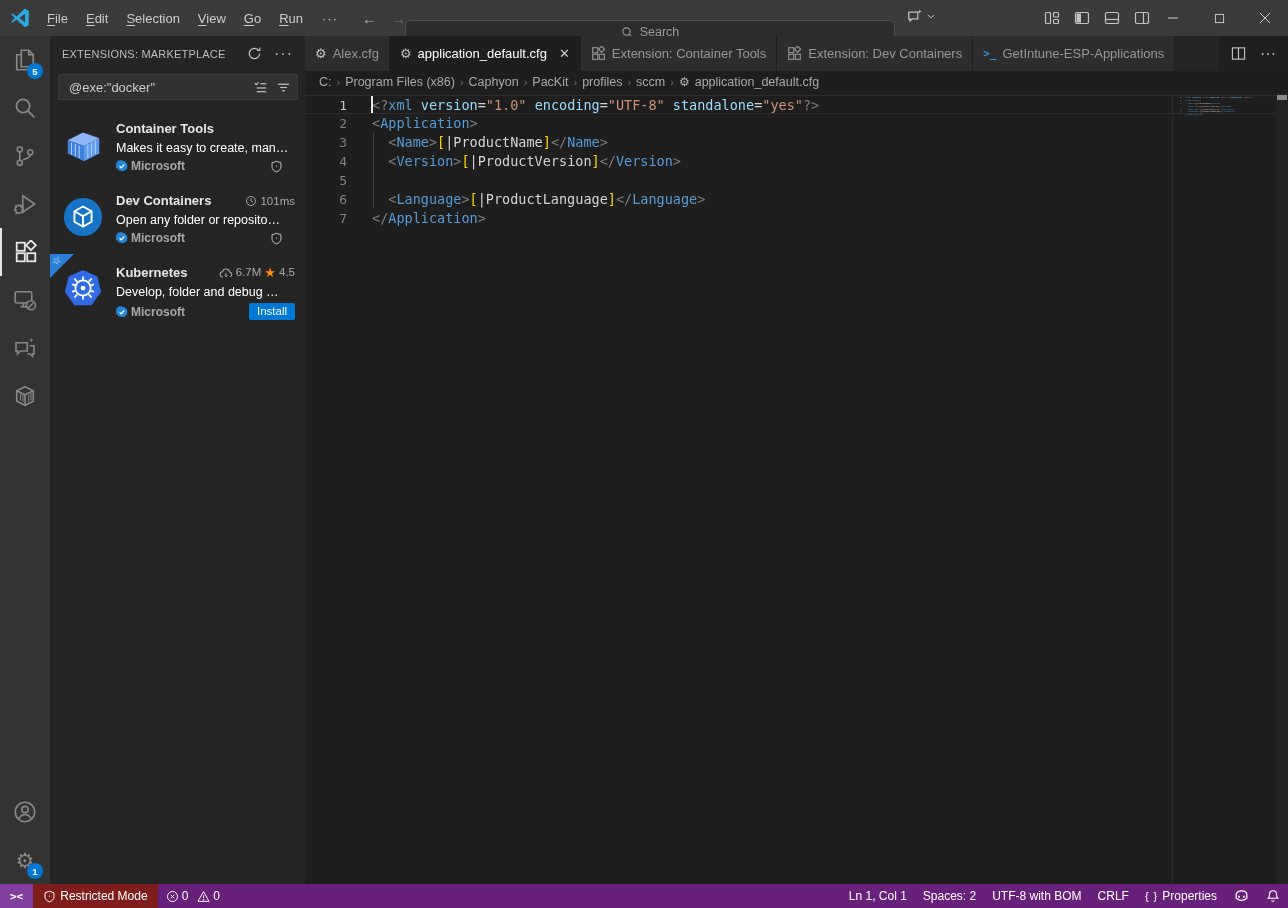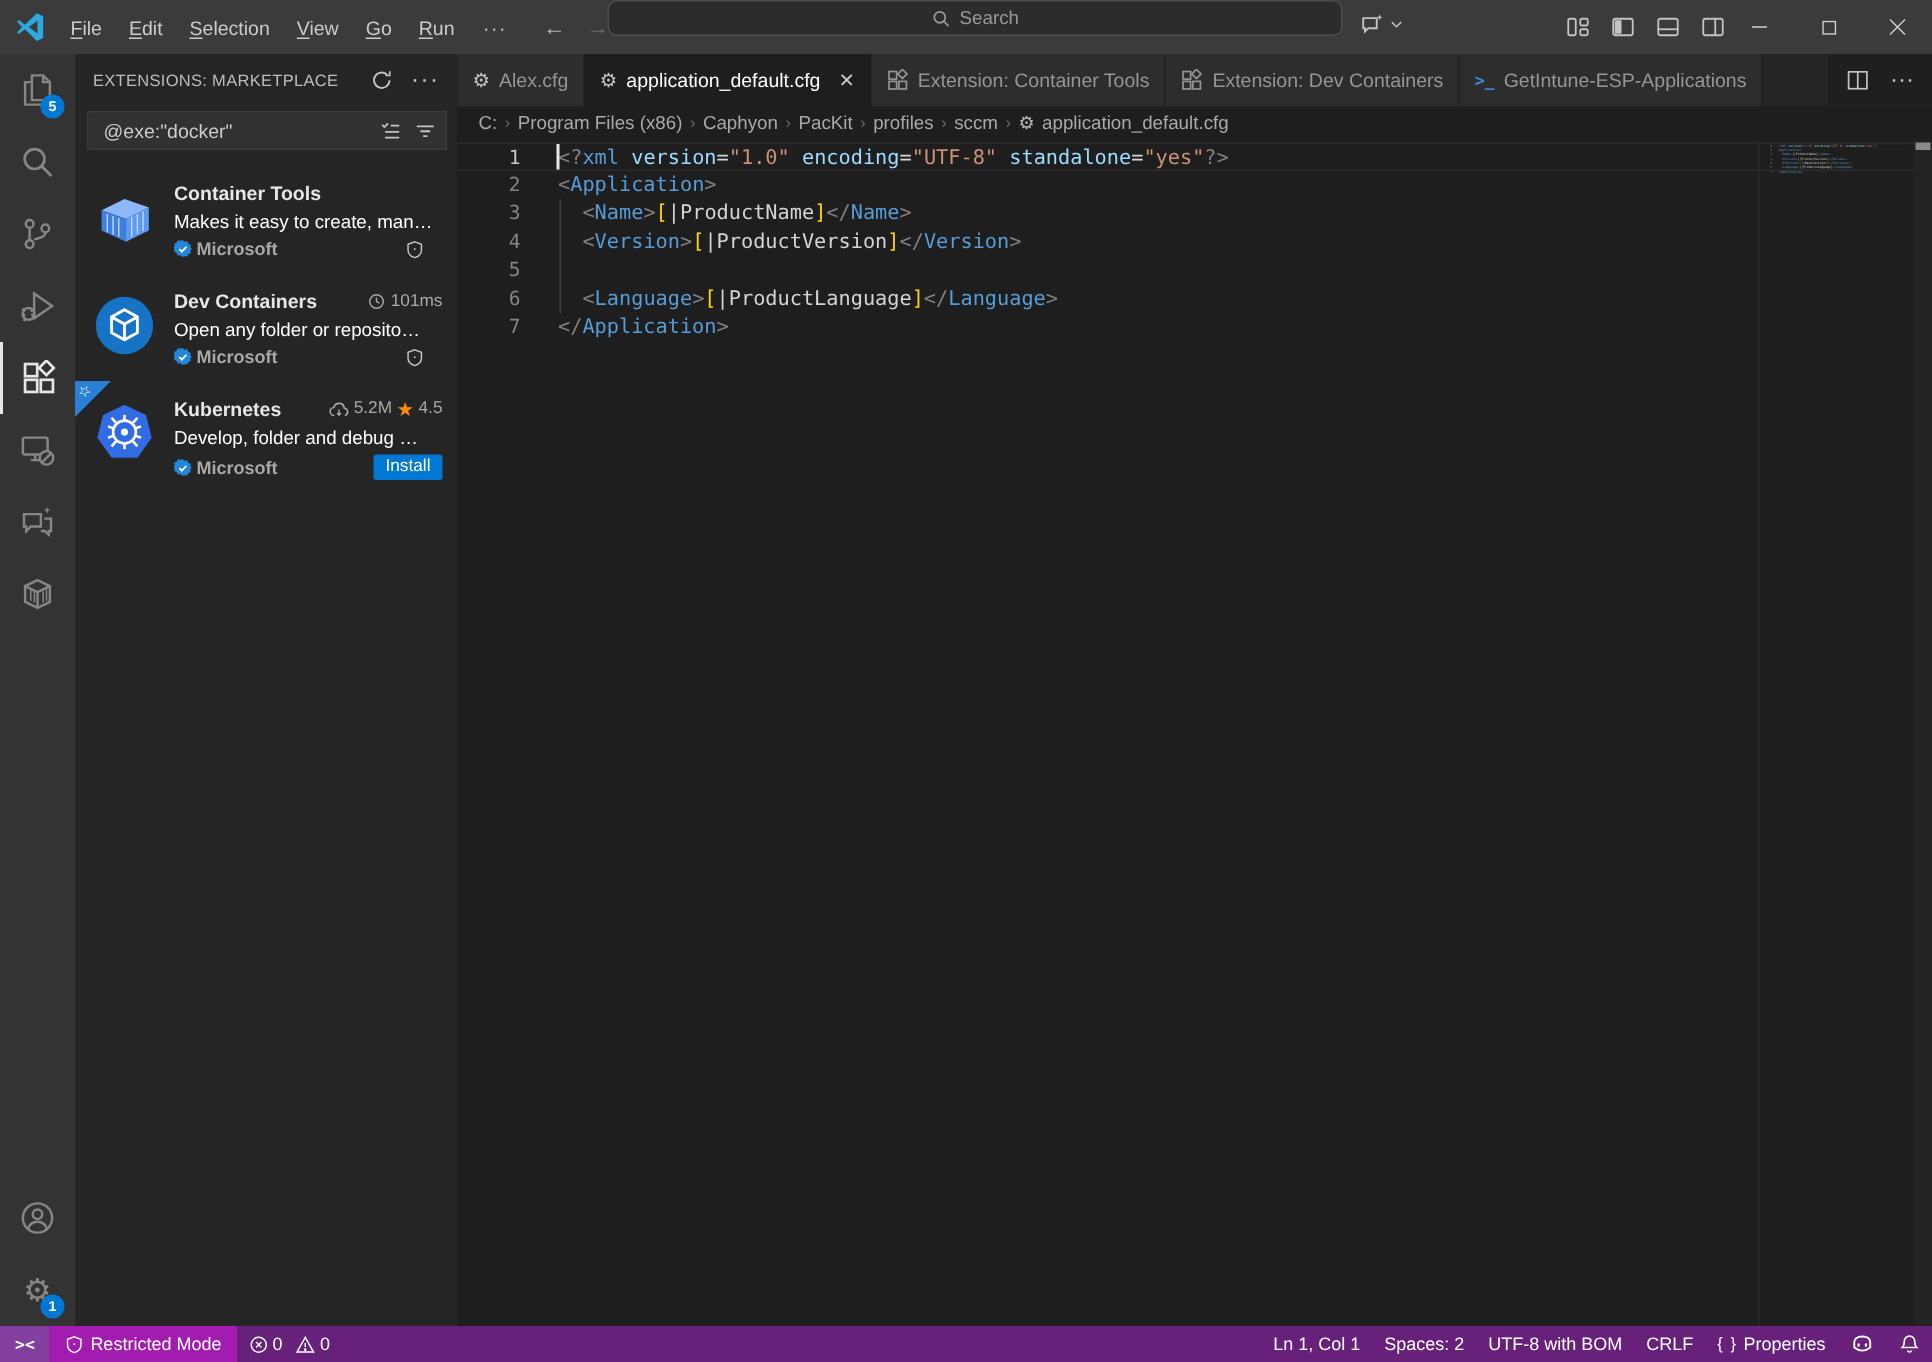--- a/index.html
+++ b/index.html
@@ -9,21 +9,21 @@
 
   
   #titlebar { position:absolute; top:0; left:0; width:1288px; height:36px;
     background:#3b3b3b; display:flex; align-items:center; color:#cccccc; font-size:13px; }
   #vscode-logo { width:20px; margin:0 8px 0 10px; }
   .menu-item { padding:4px 9px; border-radius:5px; cursor:default; white-space:nowrap; }
   .menu-item u { text-decoration:underline; text-underline-offset:2px; }
   .menu-more { padding:4px 10px; letter-spacing:1px; }
   .nav-arrows { display:flex; align-items:center; margin-left:14px; gap:14px; color:#b6b6b6; font-size:15px; }
   .nav-arrows .dim { color:#6e6e6e; }
-  #command-center { position:absolute; left:405px; top:0; width:490px; height:24px;
+  #command-center { position:absolute; left:405px; top:20px; width:490px; height:24px;
     background:#2c2c2c; border:1px solid #4e4e4e; border-radius:6px;
     display:flex; align-items:center; justify-content:center; gap:6px; color:#9a9a9a; font-size:12.5px; }
   #copilot-menu { position:absolute; left:906px; top:7px; display:flex; align-items:center; gap:2px; color:#c3c3c3; }
   #layout-controls { position:absolute; left:1044px; top:0; height:36px; display:flex; align-items:center; gap:14px; color:#c3c3c3; }
   #window-controls { position:absolute; right:0; top:0; height:36px; display:flex; }
   .win-btn { width:46px; height:36px; display:flex; align-items:center; justify-content:center; color:#d0d0d0; }
 
   
   #main { position:absolute; top:36px; left:0; right:0; bottom:24px; display:flex; }
 
@@ -92,21 +92,21 @@
   #minimap { position:absolute; right:16px; top:0; width:100px; height:100%; border-left:1px solid #2a2a2a; }
   #minimap-content { position:absolute; left:2px; top:3px; transform:scale(0.15); transform-origin:0 0; width:660px; opacity:.9; }
   #overview-ruler { position:absolute; right:0; top:0; width:12px; height:100%; background:#232323; }
   #cursor-mark { position:absolute; right:1px; top:2px; width:10px; height:5px; background:#8a8a8a; }
 
   
   #statusbar { position:absolute; left:0; right:0; bottom:0; height:24px; background:#68217a;
     display:flex; align-items:stretch; color:#ffffff; font-size:12px; }
   .sb-item { display:flex; align-items:center; gap:4px; padding:0 8px; white-space:nowrap; }
   .sb-item.remote { background:#823fa0; padding:0 10px; font-family:"DejaVu Sans Mono",monospace; font-weight:bold; font-size:11px; }
-  .sb-item.restricted { background:#a21caf; padding:0 10px; }
+  .sb-item.restricted { background:#7f1d1d; padding:0 10px; }
   #sb-right { margin-left:auto; display:flex; align-items:stretch; }
   .sb-parts { display:flex; align-items:center; gap:3px; }
 </style>
 </head>
 <body>
 
 <div id="titlebar">
   <svg id="vscode-logo" viewBox="0 0 16 16">
     <path fill="#2da9e2" d="M11.7 0.6 5.3 6.8 2.2 4.4 1 5l2.8 3L1 11l1.2.6 3.1-2.4 6.4 6.2 3.3-1.6V2.2L11.7.6zM12 4.6v6.8L7.4 8 12 4.6z"></path>
   </svg>
@@ -415,21 +415,21 @@
           <div class="ext-body">
             <div class="ext-row1">
               <div class="ext-name">Kubernetes</div>
               <div class="ext-stats">
                 <span style="display: inline-flex; align-items: center;">
                   <svg width="14" height="14" viewBox="0 0 16 16" fill="none" stroke="currentColor" stroke-width="1.2">
                     <path d="M4.5 12.5a3 3 0 0 1-.4-6A4 4 0 0 1 12 7a2.8 2.8 0 0 1 .5 5.5"></path>
                     <path d="M8 8v4M6.5 10.7L8 12.3l1.5-1.6" stroke-width="1.1"></path>
                   </svg>
                 </span>
-                <span>5.2M</span>
+                <span>6.7M</span>
                 <span style="display: inline-flex; align-items: center;">
                   <span style="color:#ff8e00;font-size:13px;line-height:1;">★</span>
                 </span>
                 <span>4.5</span>
               </div>
             </div>
             <div class="ext-desc">Develop, folder and debug …</div>
             <div class="ext-row3">
               <div class="ext-pub">
                 <span style="display: inline-flex; align-items: center;">

